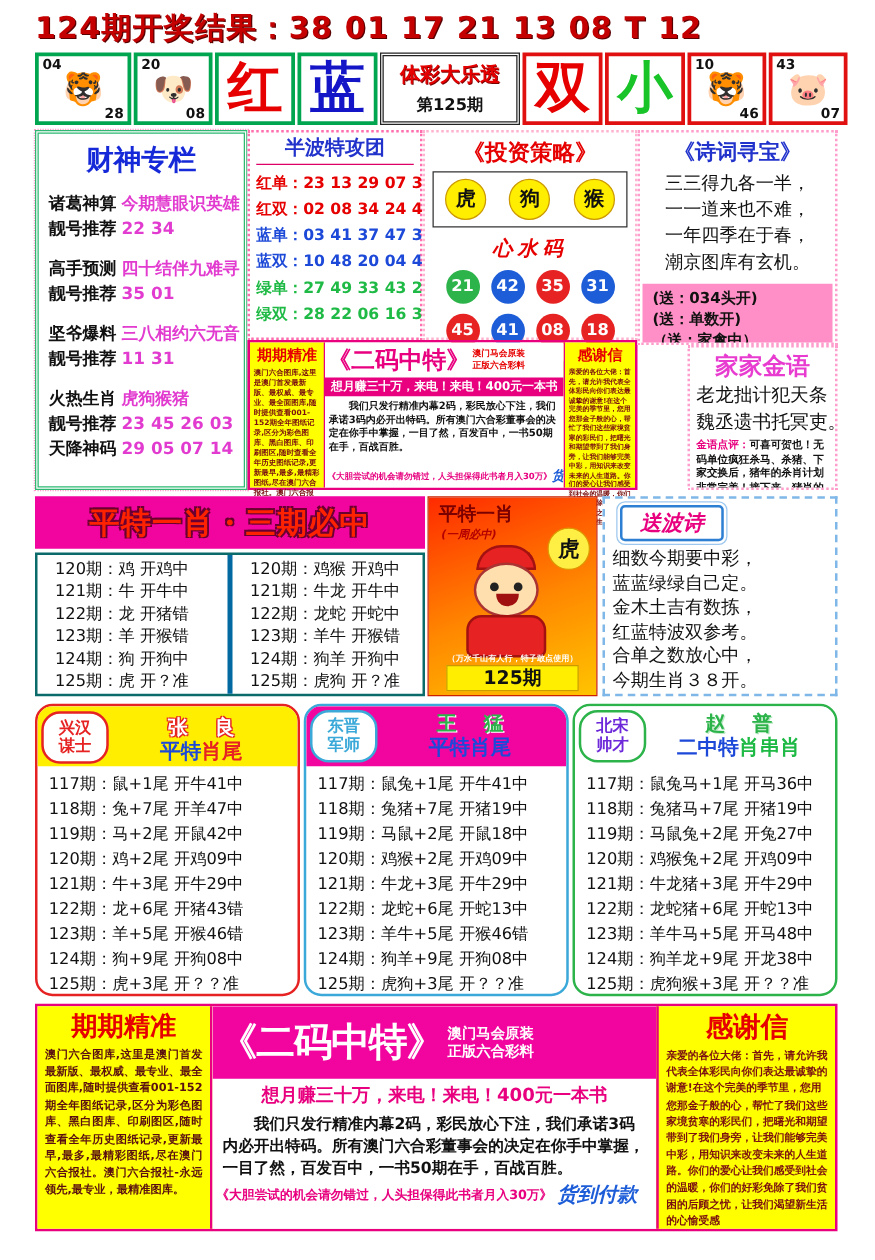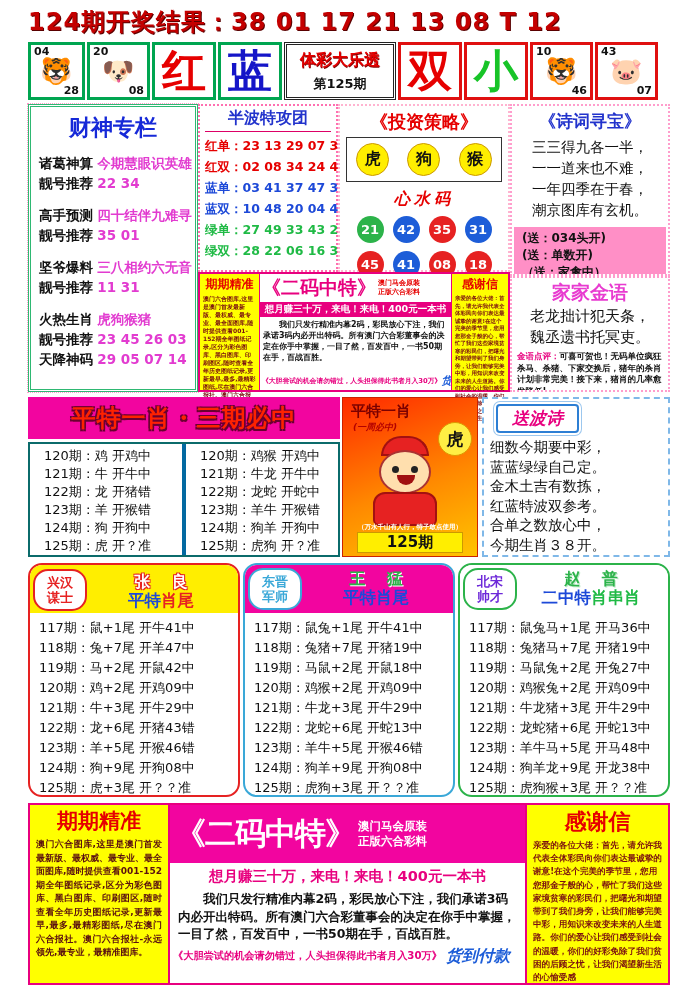--- a/index.html
+++ b/index.html
@@ -67,21 +67,21 @@
   .mini-right { width:57px; background:#ffff00; border-left:1px solid #e8007f; padding:2px 3px; }
   .mini-right .mini-text { font-size:5.5px; line-height:7.5px; }
 
   .right-stack { width:160px; flex:none; display:flex; flex-direction:column; }
   .shici { height:172px; border:2px dotted #ff9dcc; background:#fff; text-align:center; padding:4px 2px; overflow:hidden; }
   .shici-title { color:#2233cc; font-weight:900; font-size:17px; margin-bottom:4px; }
   .shici-line { font-size:14.5px; color:#111; line-height:21px; white-space:nowrap; }
   .shici-gifts { background:#ff8fc6; margin-top:6px; padding:3px 0 4px 8px; text-align:left; }
   .gift-line { font-size:12px; color:#111; line-height:17px; font-weight:bold; white-space:nowrap; }
 
-  .jiajia { height:116px; border:2px dotted #ff9dcc; background:#fff; text-align:center; padding:2px 5px; overflow:hidden; }
+  .jiajia { height:116px; border:2px dotted #ff9dcc; background:#fff; text-align:center; padding:2px 5px; overflow:hidden;margin-left:40px; }
   .jiajia-title { color:#e83bd0; font-weight:900; font-size:19px; }
   .jiajia-line { font-size:15px; color:#111; line-height:21px; white-space:nowrap; }
   .jiajia-comment { text-align:left; font-size:8.5px; line-height:11.5px; margin-top:3px; color:#111; font-weight:bold; }
   .jiajia-comment .lbl { color:#e8007f; }
 
   
   .row-c { display:flex; margin-top:5px; height:160px; }
   .pt-left { width:312px; flex:none; display:flex; flex-direction:column; }
   .pt-banner { height:46px; background:#f2059f; display:flex; align-items:center; justify-content:center; }
   .pt-banner span { color:#ff2200; font-weight:900; font-size:24px; letter-spacing:1px;
@@ -155,21 +155,21 @@
 </style>
 </head>
 <body>
 
 <div class="page">
 <div class="content">
 
   <div class="result-line">124期开奖结果：38 01 17 21 13 08 T 12</div>
 
   <div class="zodiac-row">
-    <div class="zbox green" style="width:57px">
+    <div class="zbox green" style="width:77px">
       <span class="tl">04</span>
       <span class="animal">🐯</span>
       <span class="br">28</span>
     </div>
     <div class="zbox green" style="width:63px">
       <span class="tl">20</span>
       <span class="animal">🐶</span>
       <span class="br">08</span>
     </div>
     <div class="zbox green char" style="width:64px">

